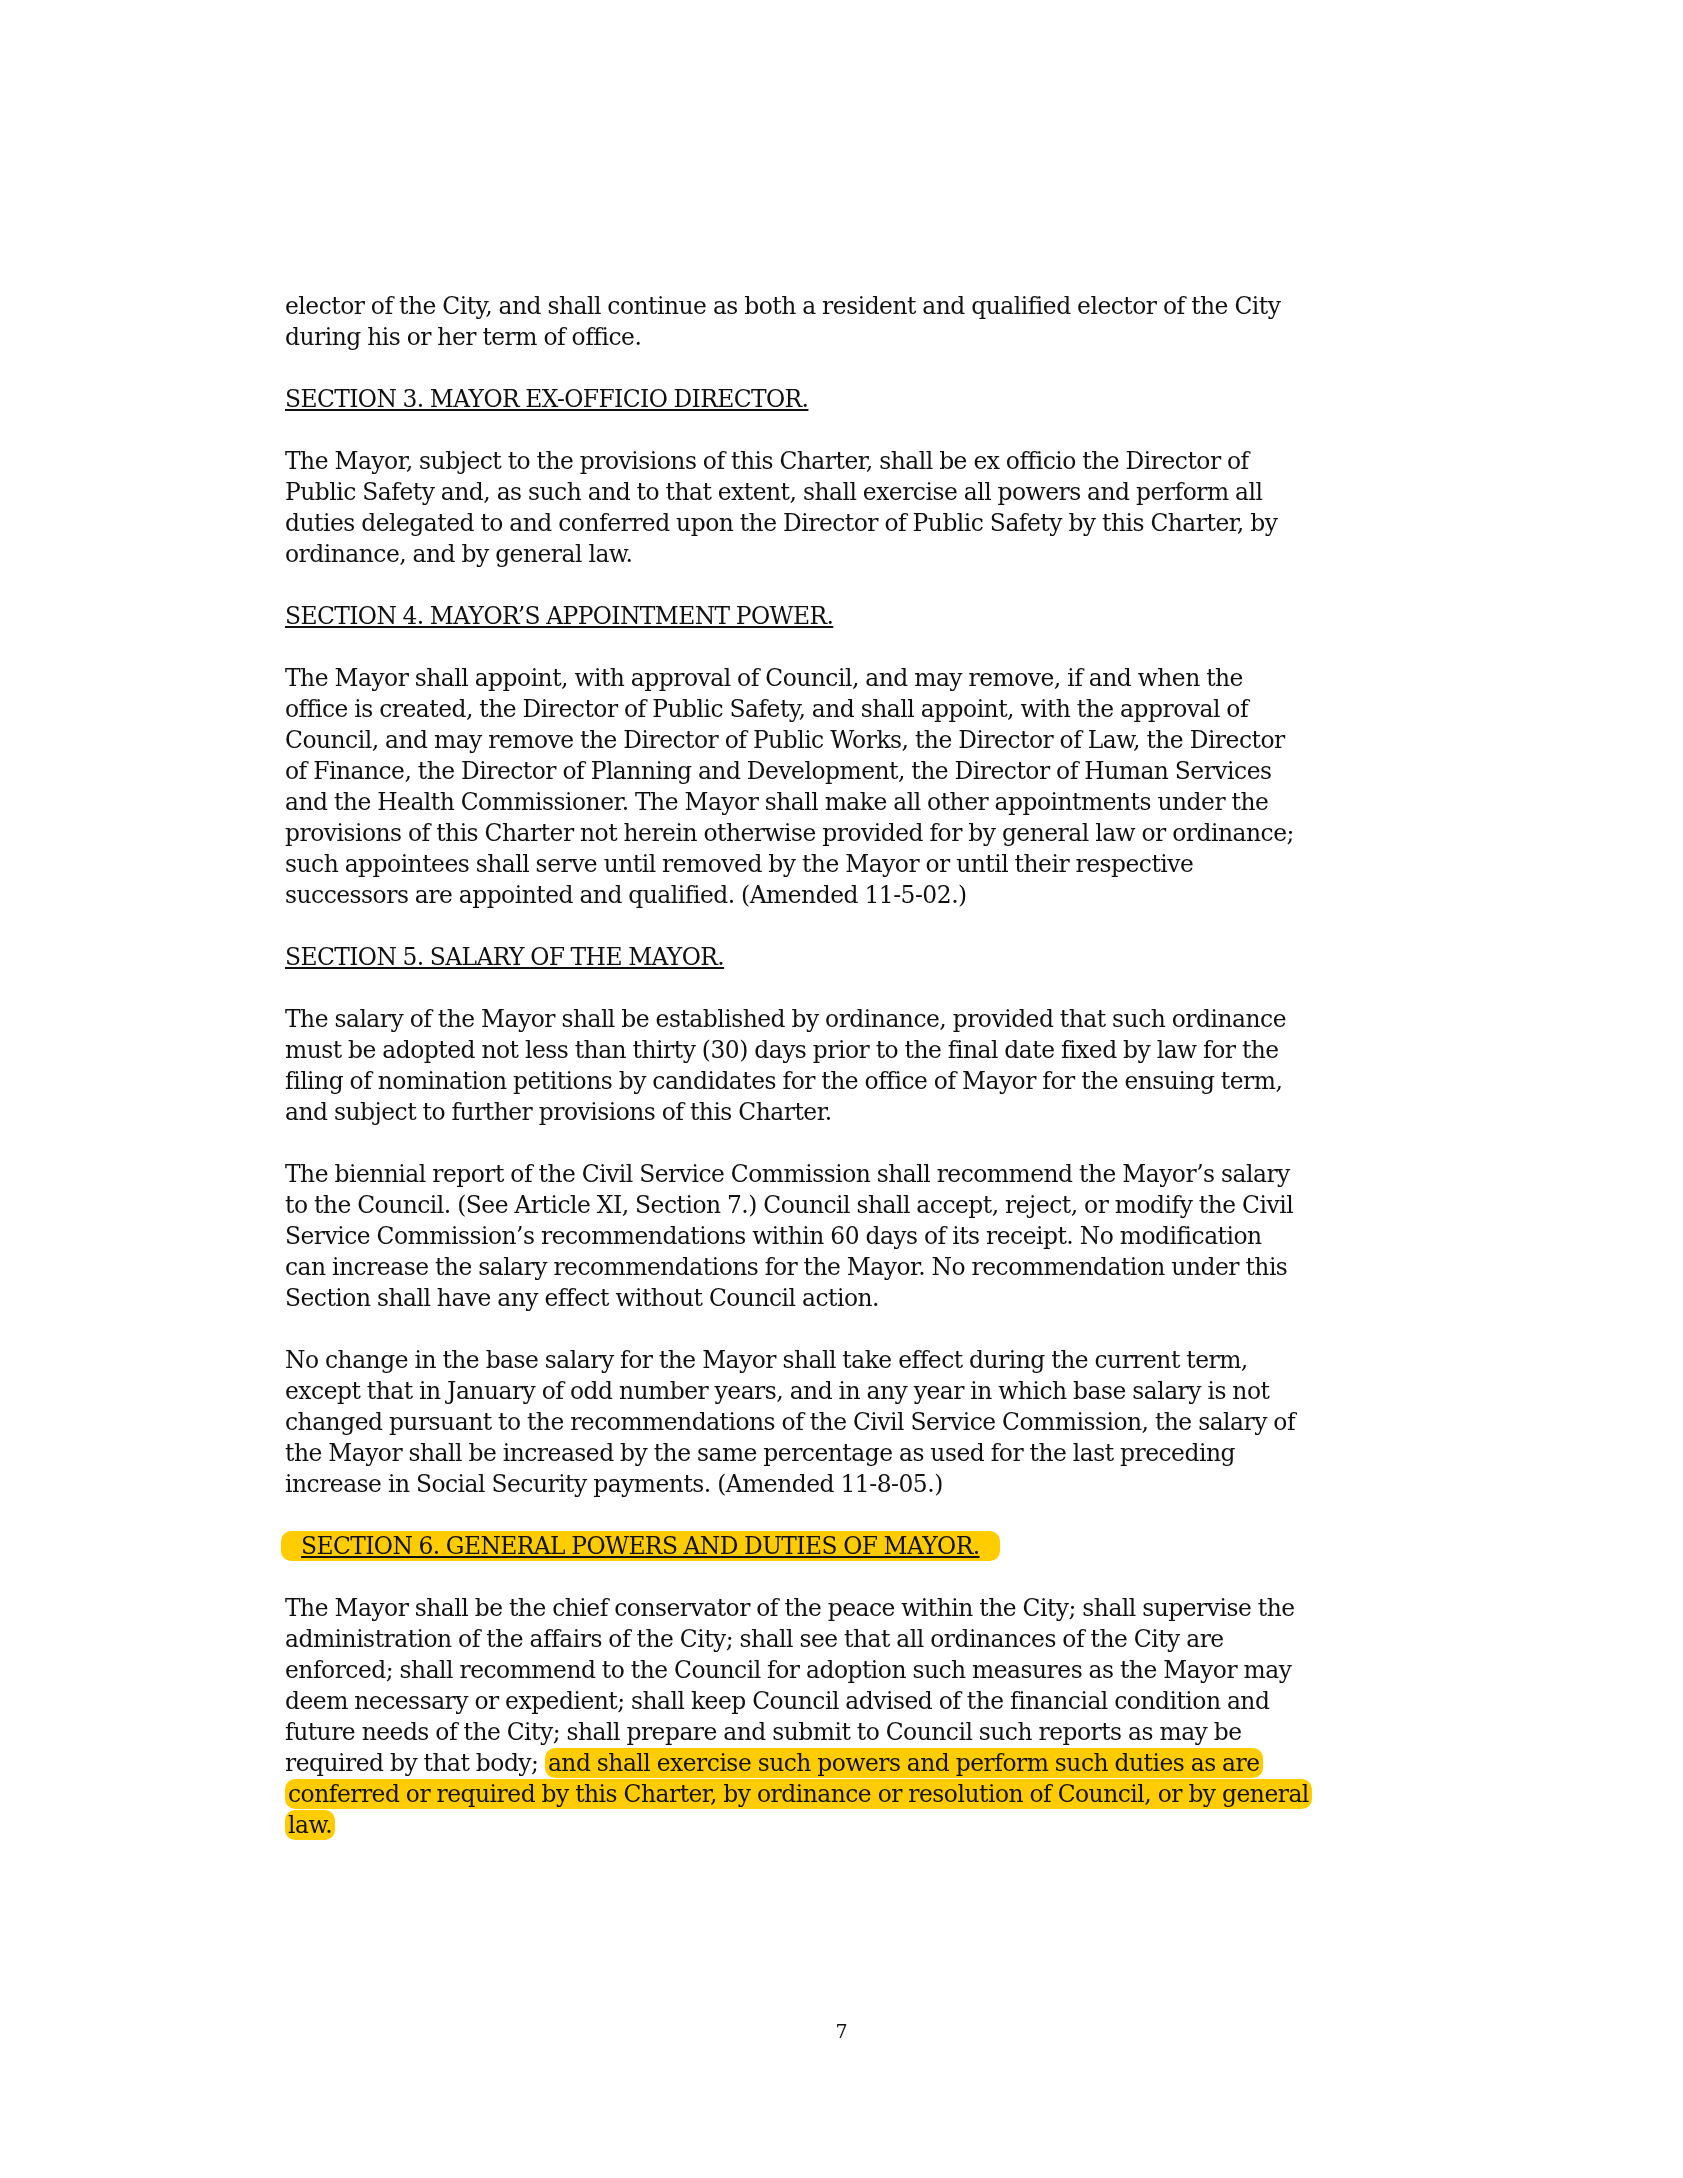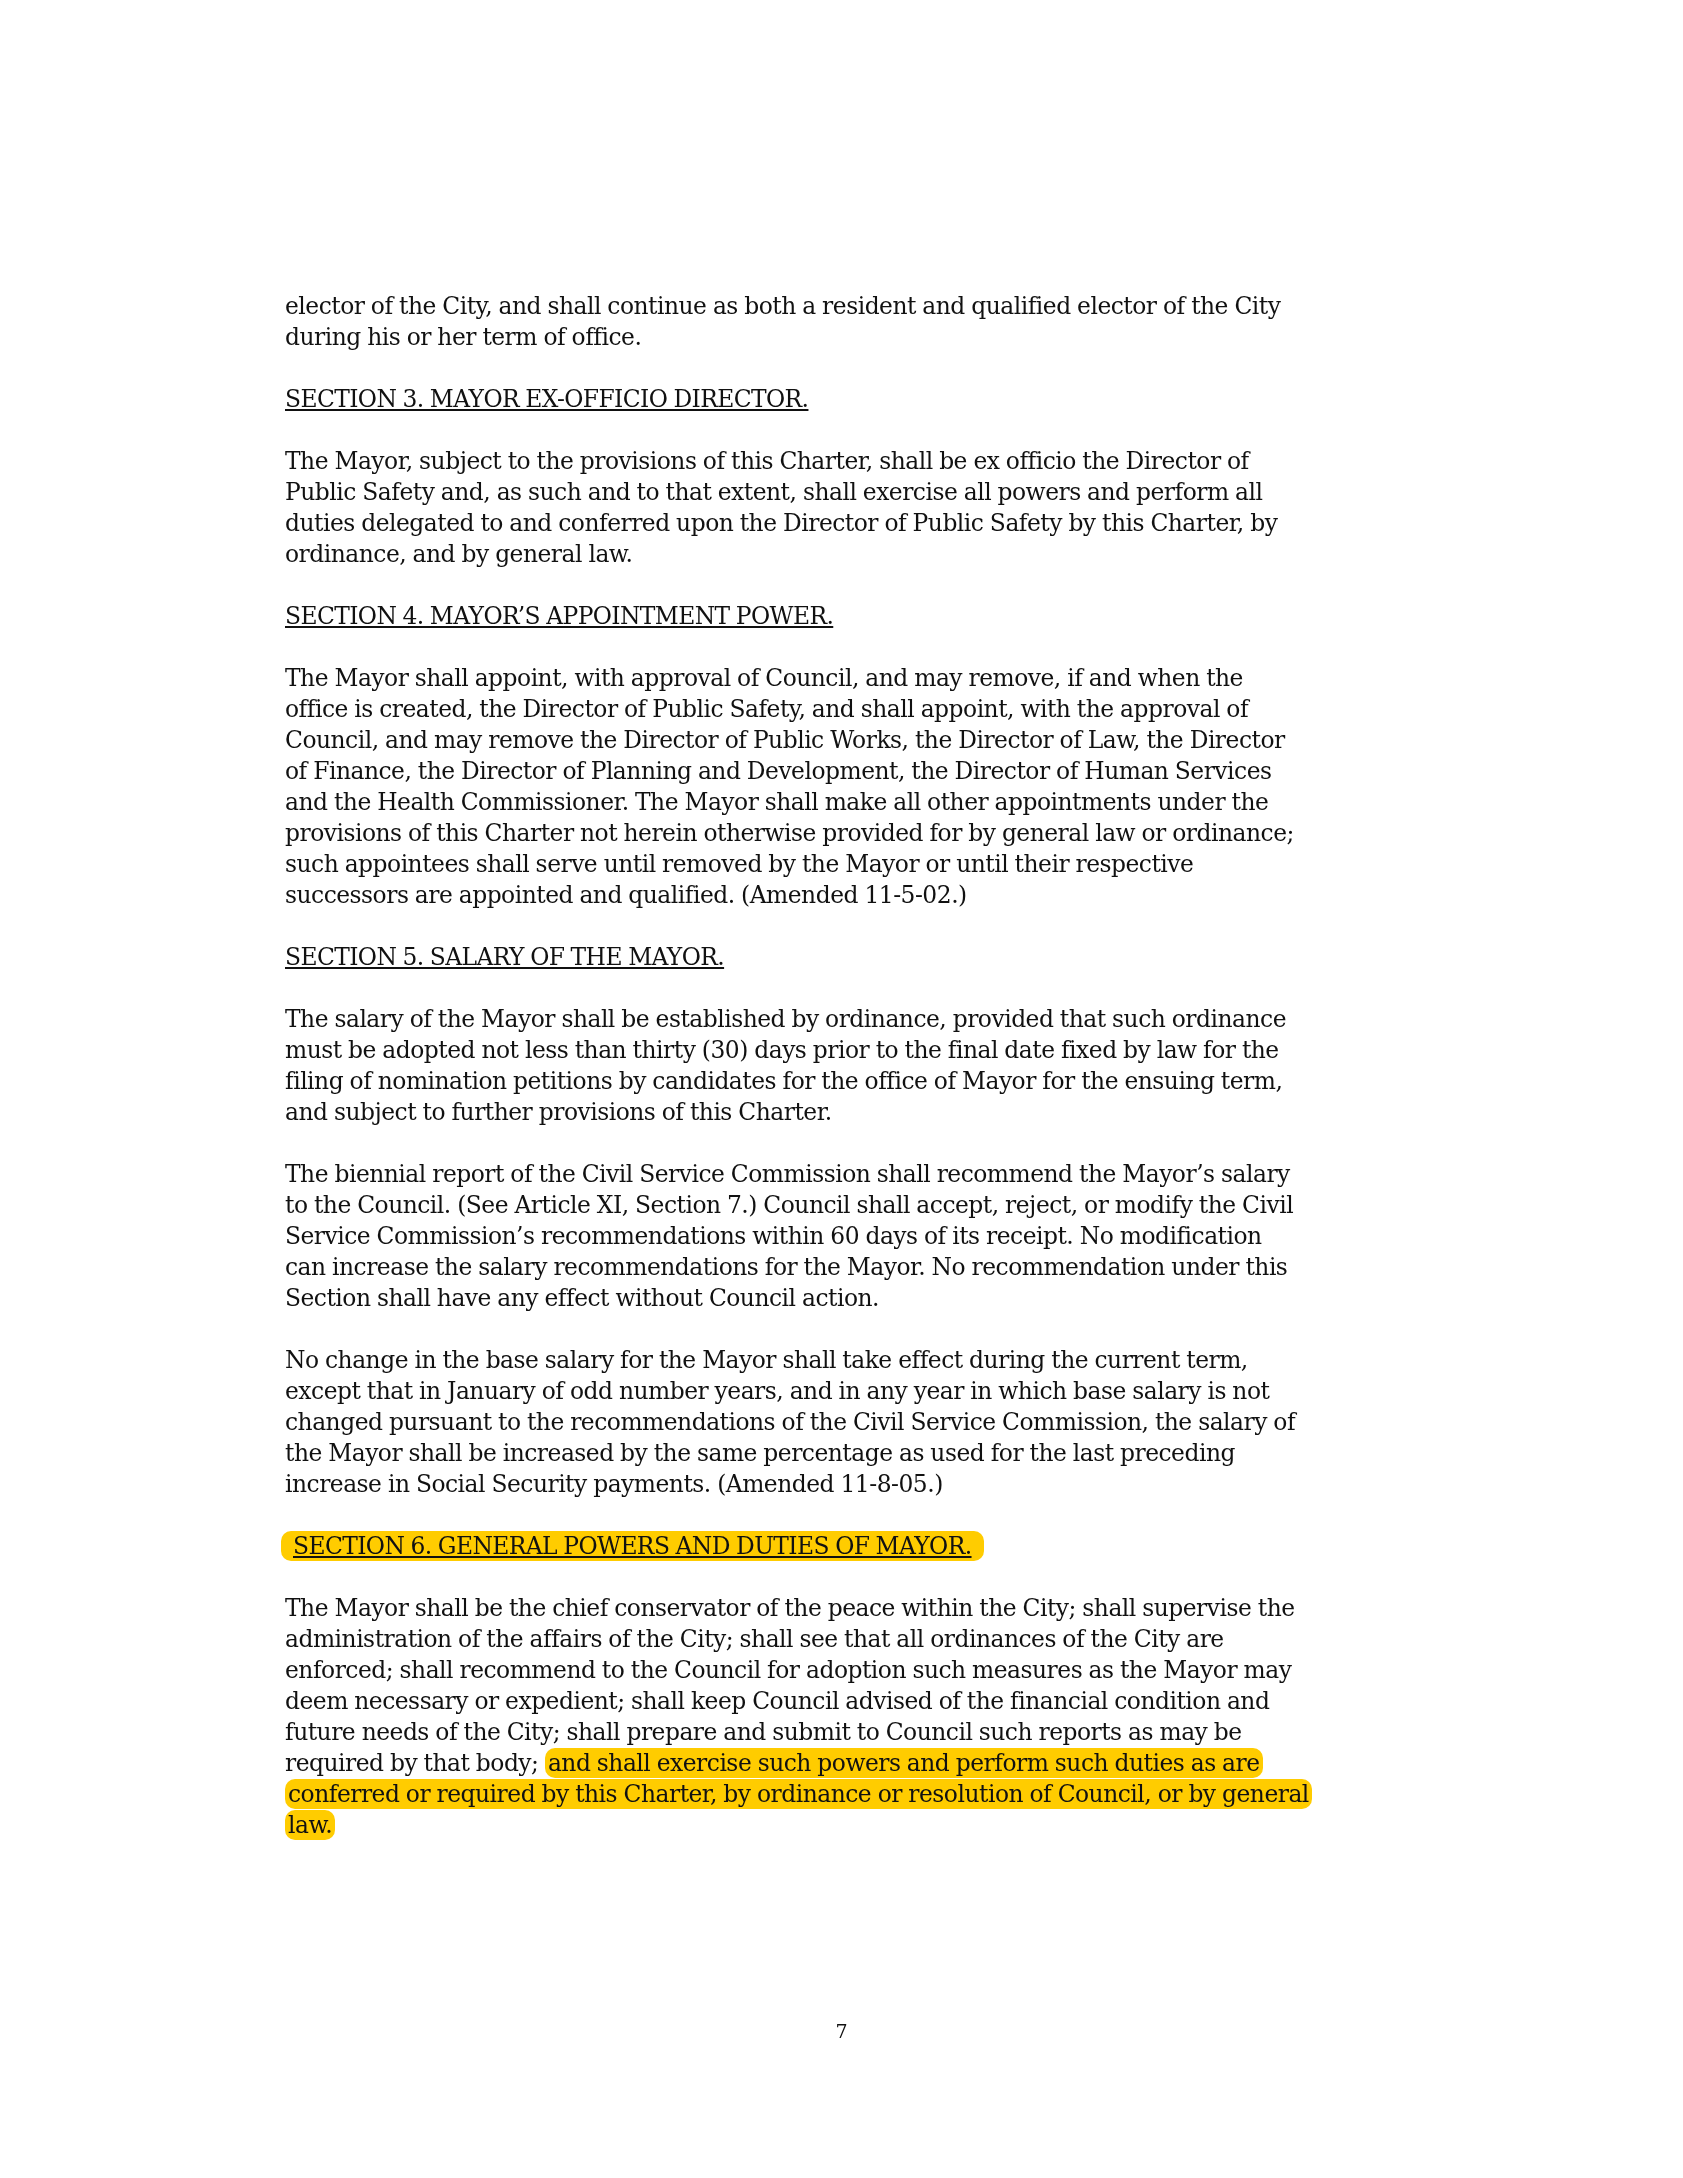--- a/index.html
+++ b/index.html
@@ -33,21 +33,21 @@
       font-size: 23.4px;
       line-height: 31px;
       margin: 0 0 31px 0;
       letter-spacing: -0.6px;
       word-spacing: -0.6px;
       text-decoration: underline;
     }
     .hl {
       background: #FFCC00;
       border-radius: 10px;
-      padding: 1px 12px;
+      padding: 1px 20px;
       margin-left: -4px;
       -webkit-box-decoration-break: clone;
       box-decoration-break: clone;
     }
     .hl-inline {
       background: #FFCC00;
       border-radius: 10px;
       padding: 1px 3px;
       -webkit-box-decoration-break: clone;
       box-decoration-break: clone;

